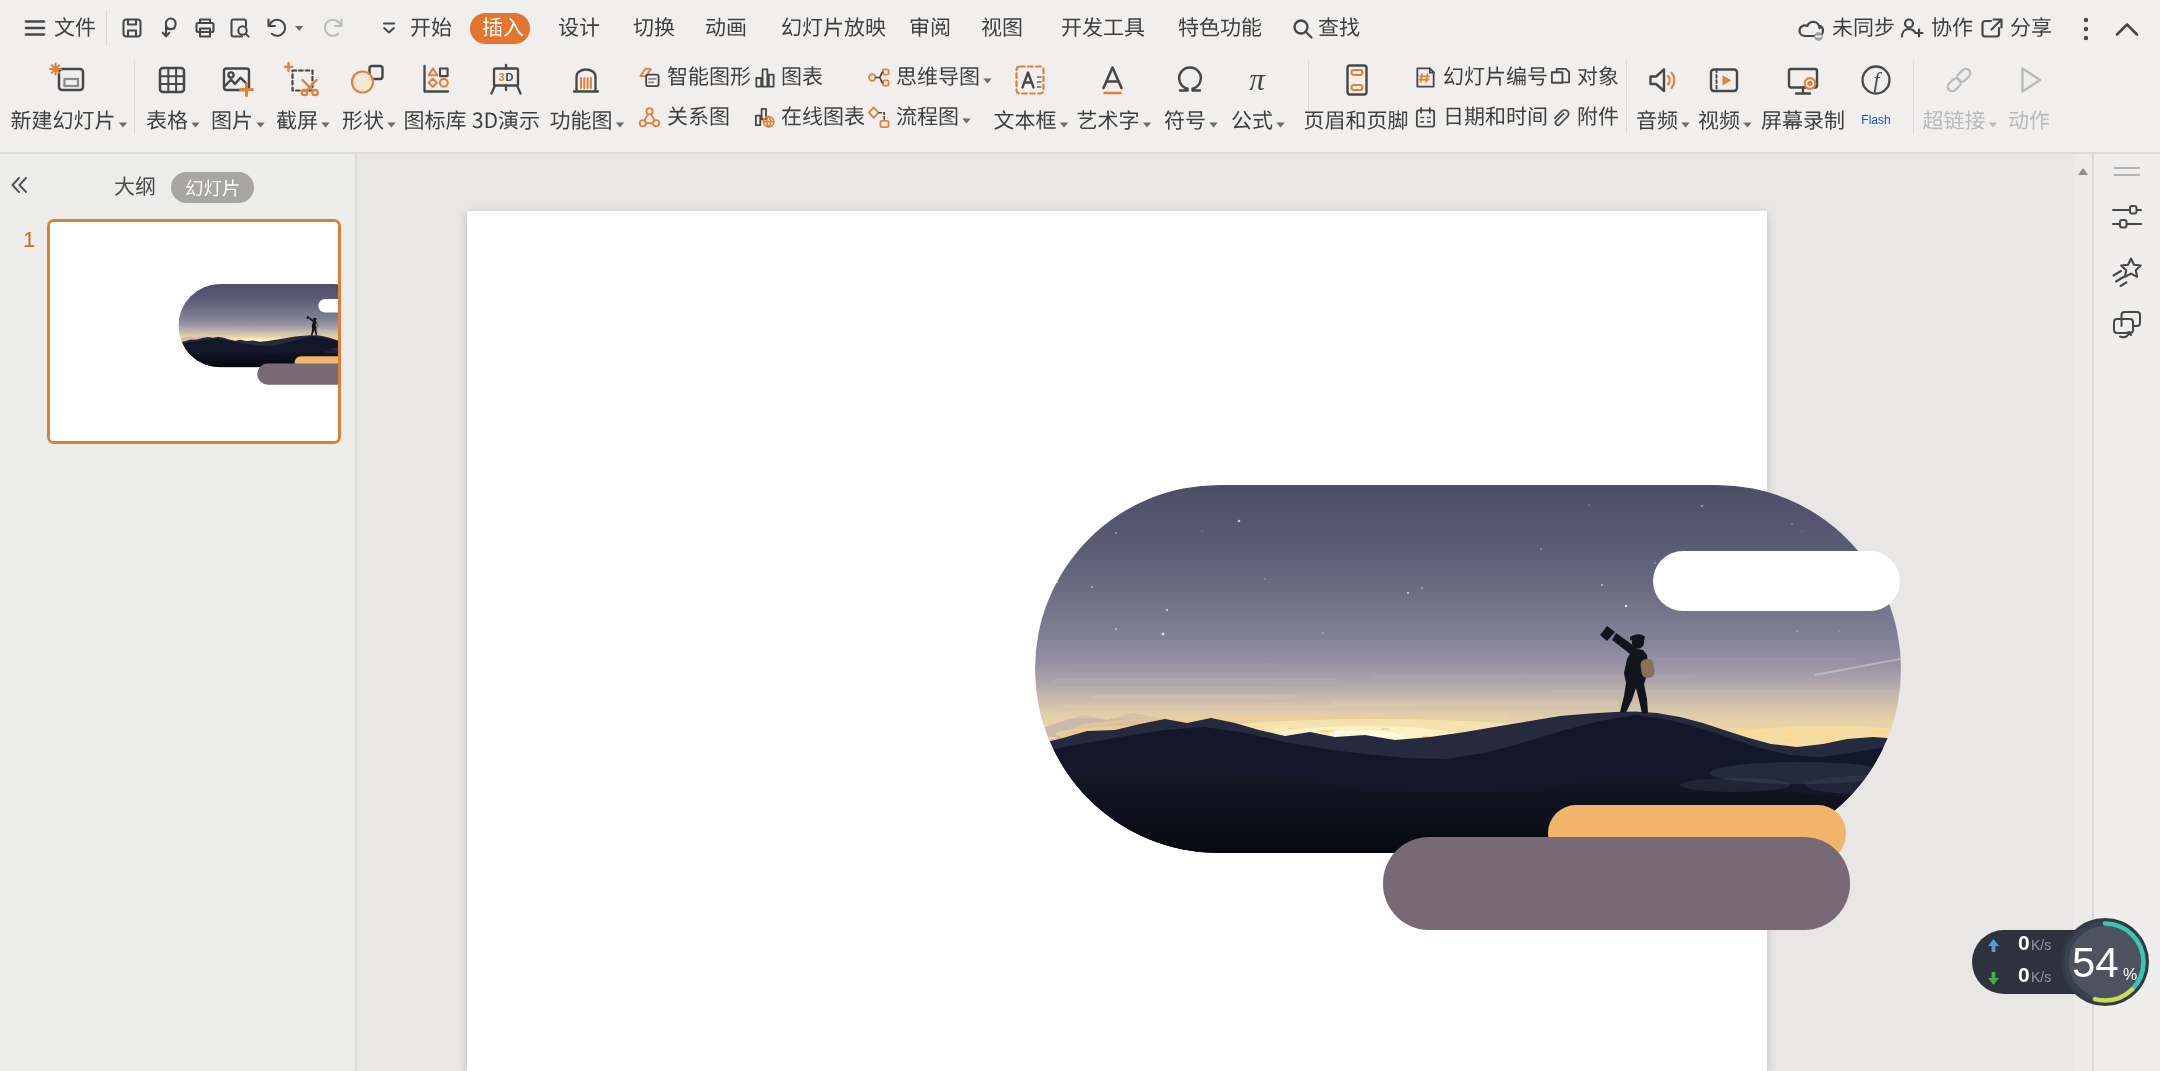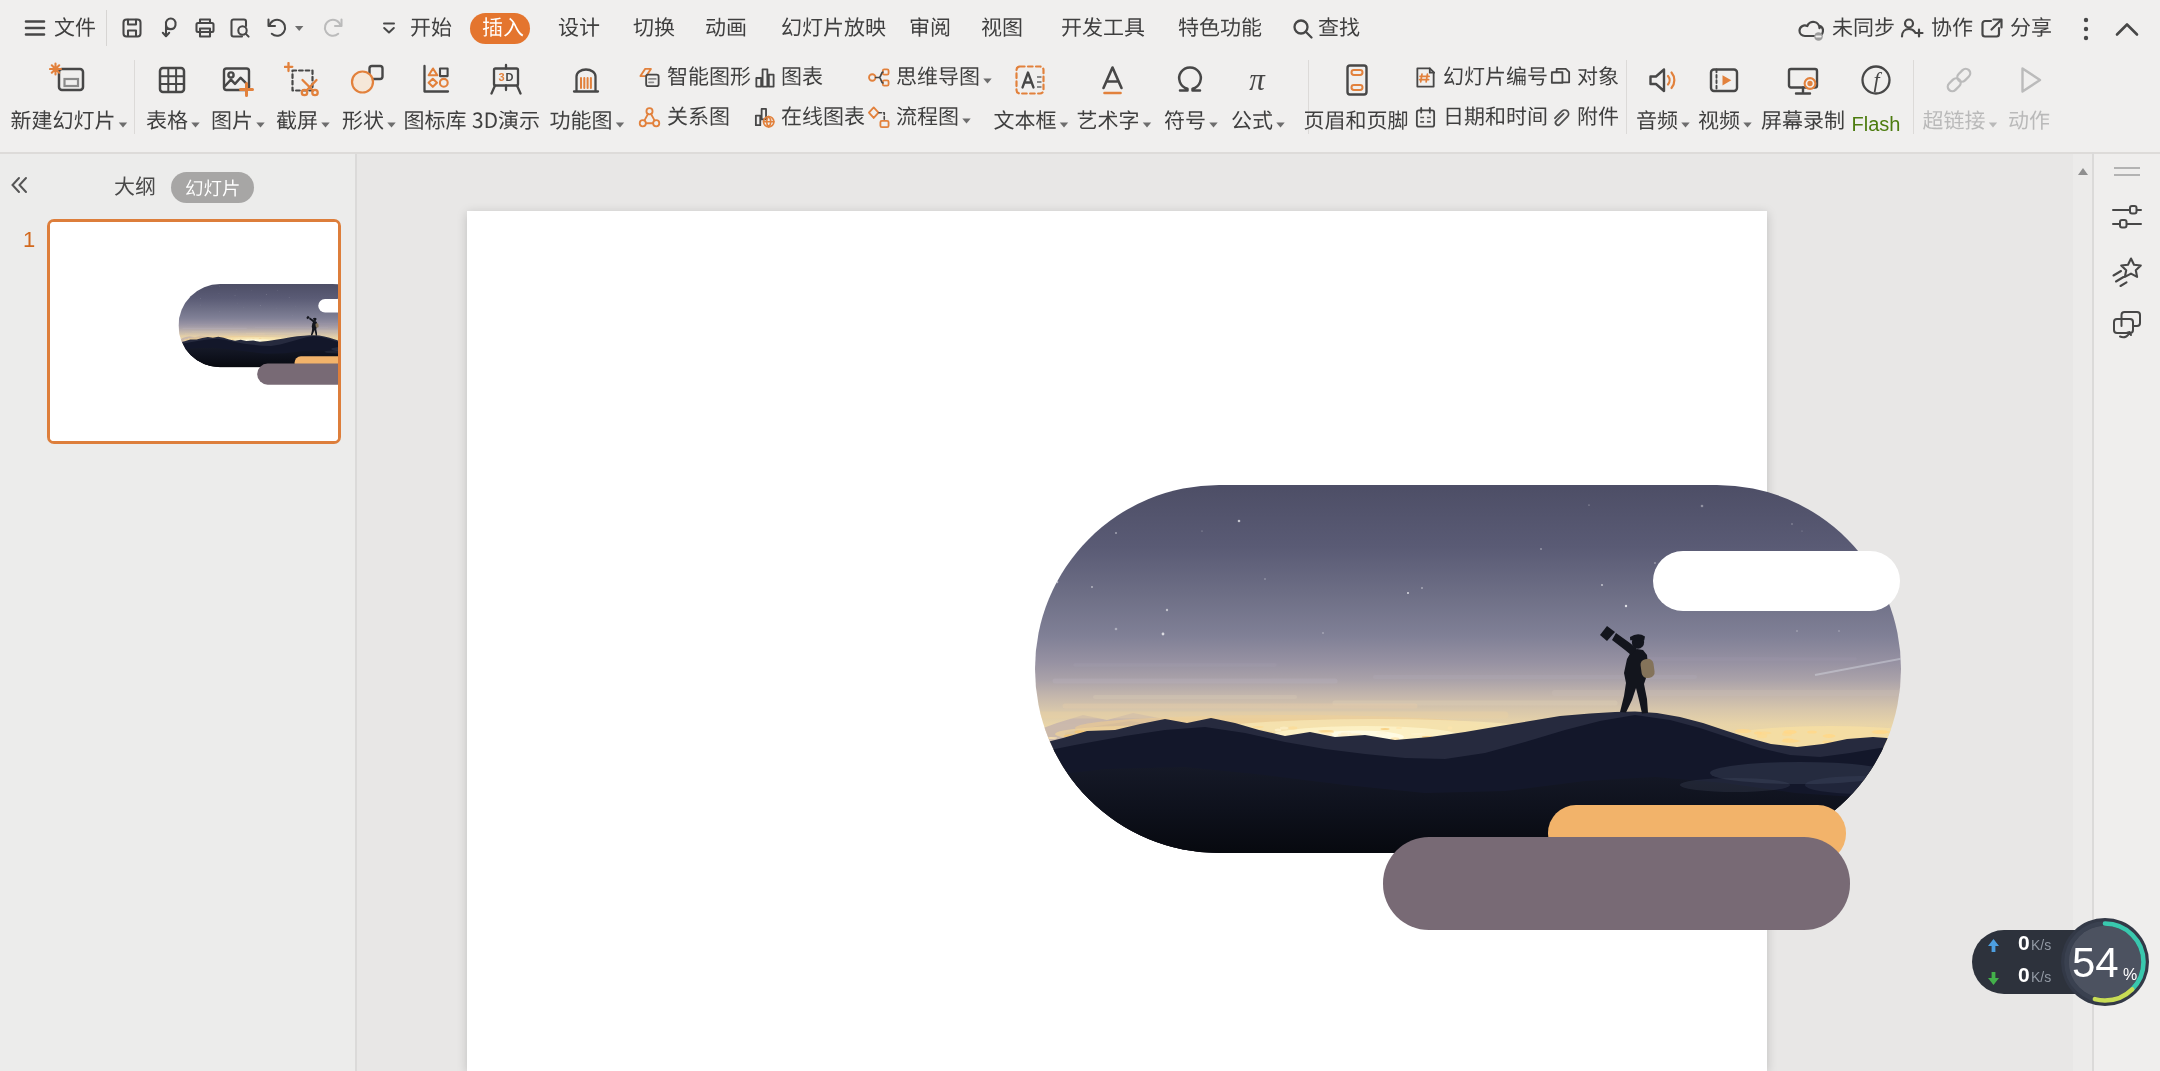--- a/index.html
+++ b/index.html
@@ -324,21 +324,21 @@
       <circle cx="25" cy="21.5" r="5.4" fill="#f0efee"></circle>
       <circle cx="25" cy="21.5" r="1.6" fill="#e2813c"></circle>
     </g>
   </svg>
 <svg class="ic" style="left:1858px;top:62px" width="36" height="36" viewBox="0 0 36 36">
     <g stroke="#474747" fill="none" stroke-linecap="round" stroke-linejoin="round" stroke-width="2.3">
       <circle cx="18" cy="18" r="13.5"></circle>
     </g>
     <text x="18.5" y="25" font-size="22" font-family="Liberation Serif" font-style="italic" text-anchor="middle" fill="#474747">f</text>
   </svg>
-<div class="ab" style="left:1846px;top:113px;width:60px;text-align:center;font-size:20px;color:#4d7c0f">Flash</div>
+<div class="ab" style="left:1846px;top:113px;width:60px;text-align:center;font-size:12px;color:#1d4ed8">Flash</div>
 <div class="ab" style="left:1913px;top:60px;width:1px;height:74px;background:#dcdad8"></div>
 <svg class="ic" style="left:1941px;top:62px" width="36" height="36" viewBox="0 0 36 36">
     <g stroke="#bbbbbb" fill="none" stroke-linecap="round" stroke-linejoin="round" stroke-width="2.3">
       <g transform="rotate(-45 18 18)">
         <rect x="4" y="13.5" width="14.5" height="9" rx="4.5"></rect>
         <rect x="17.5" y="13.5" width="14.5" height="9" rx="4.5"></rect>
       </g>
     </g>
   </svg>
 <svg class="ic" style="left:2011px;top:62px" width="36" height="36" viewBox="0 0 36 36">

